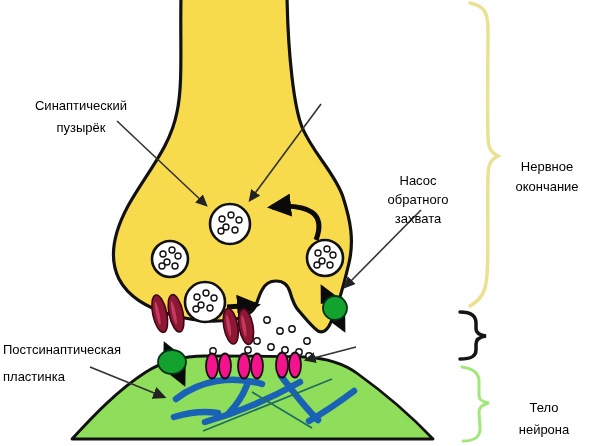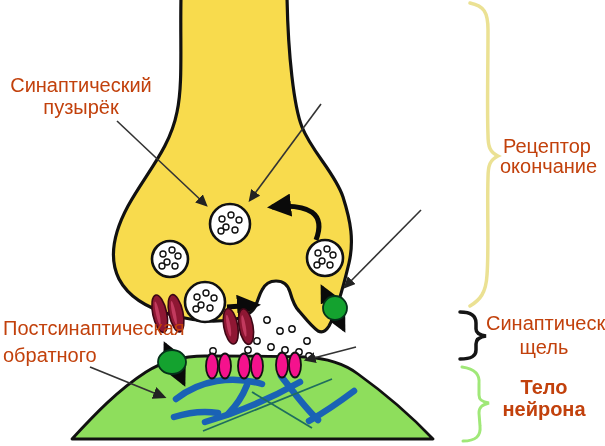--- a/index.html
+++ b/index.html
@@ -2,32 +2,33 @@
 <html><head>
 <meta charset="utf-8">
 <style>
   html,body{margin:0;padding:0;background:#fff;}
   .stage{
     position:relative;width:605px;height:446px;background:#ffffff;overflow:hidden;
     font-family:"Liberation Sans","DejaVu Sans",sans-serif;
   }
   .stage svg{position:absolute;left:0;top:0;}
   .lbl{
-    position:absolute;color:#c2410c;font-size:20px;line-height:20px;
+    position:absolute;color:#000000;font-size:13px;line-height:20px;
     white-space:pre-line;
+    margin-top:21px;
   }
   .lbl.center{text-align:center;}
   #lbl-synaptic-vesicle{left:6px;top:74px;width:150px;line-height:22px;}
   #lbl-neurotransmitter{left:307px;top:72px;width:170px;}
   #lbl-reuptake-pump{left:377px;top:150px;width:82px;line-height:19px;}
   #lbl-nerve-ending{left:500px;top:136px;width:94px;line-height:20px;}
   #lbl-postsynaptic{left:3px;top:315px;width:162px;line-height:27px;}
   #lbl-receptor{left:357px;top:335px;width:80px;}
   #lbl-synaptic-cleft{left:486px;top:311px;width:116px;line-height:24px;}
-  #lbl-neuron-body{left:498px;top:376px;width:92px;line-height:22px;font-weight:bold;}
+  #lbl-neuron-body{left:498px;top:376px;width:92px;line-height:22px;}
 </style>
 </head>
 <body>
 
 <div class="stage">
 
   <svg width="605" height="446" viewBox="0 0 605 446">
     <defs>
       <marker id="ah-s" markerWidth="8" markerHeight="7" refX="6" refY="3.5" orient="auto">
         <path d="M0,0 L7.5,3.5 L0,7 Z" fill="#222"></path>
@@ -199,21 +200,22 @@
          C 479 337, 476 340, 476 344
          L 476 350 C 476 356, 472 359, 460 359" fill="none" stroke-width="3.5" stroke-linecap="round" stroke="#151515"></path>
     <path d="M 462 367 C 476 369, 480 375, 479 384
          L 479 395 C 479 400, 482 402, 489 403
          C 482 405, 479 407, 479 413
          L 480 426 C 481 436, 476 441, 463 441" fill="none" stroke-width="3" stroke-linecap="round" stroke="#A0E878"></path>
   </svg>
 
   <div class="lbl center" id="lbl-synaptic-vesicle">Синаптический
 пузырёк</div>
-  <div class="lbl center" id="lbl-nerve-ending">Рецептор
+  <div class="lbl center" id="lbl-reuptake-pump">Насос
+обратного
+захвата</div>
+  <div class="lbl center" id="lbl-nerve-ending">Нервное
 окончание</div>
   <div class="lbl" id="lbl-postsynaptic">Постсинаптическая
-обратного</div>
-  <div class="lbl center" id="lbl-synaptic-cleft">Синаптическая
-щель</div>
+пластинка</div>
   <div class="lbl center" id="lbl-neuron-body">Тело
 нейрона</div>
 </div>
 
 </body></html>

